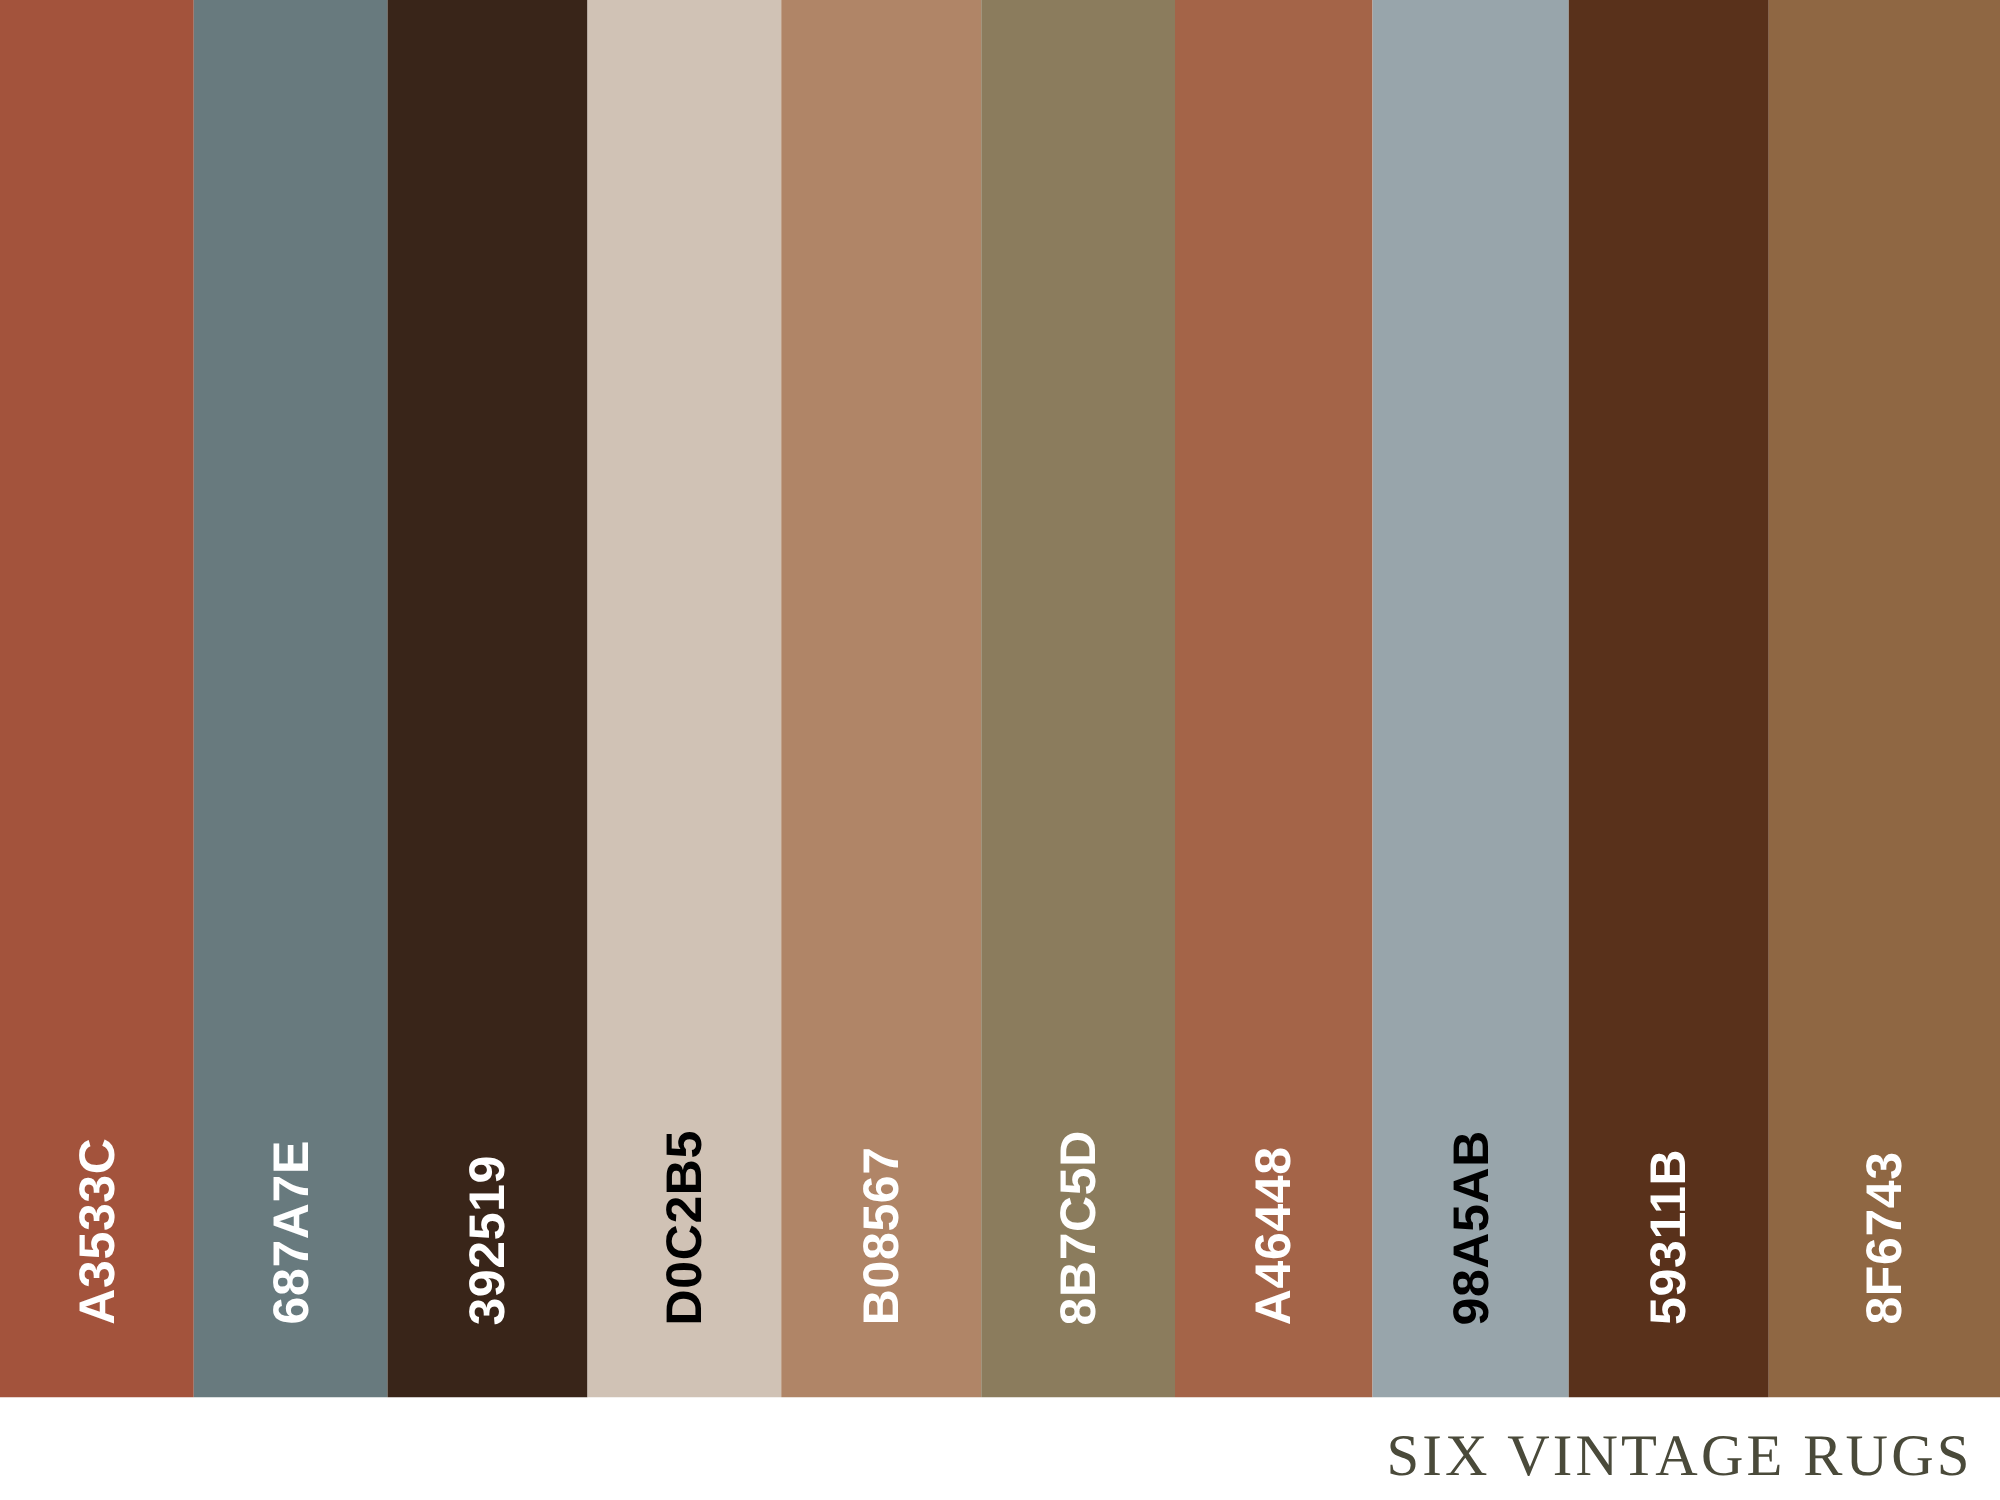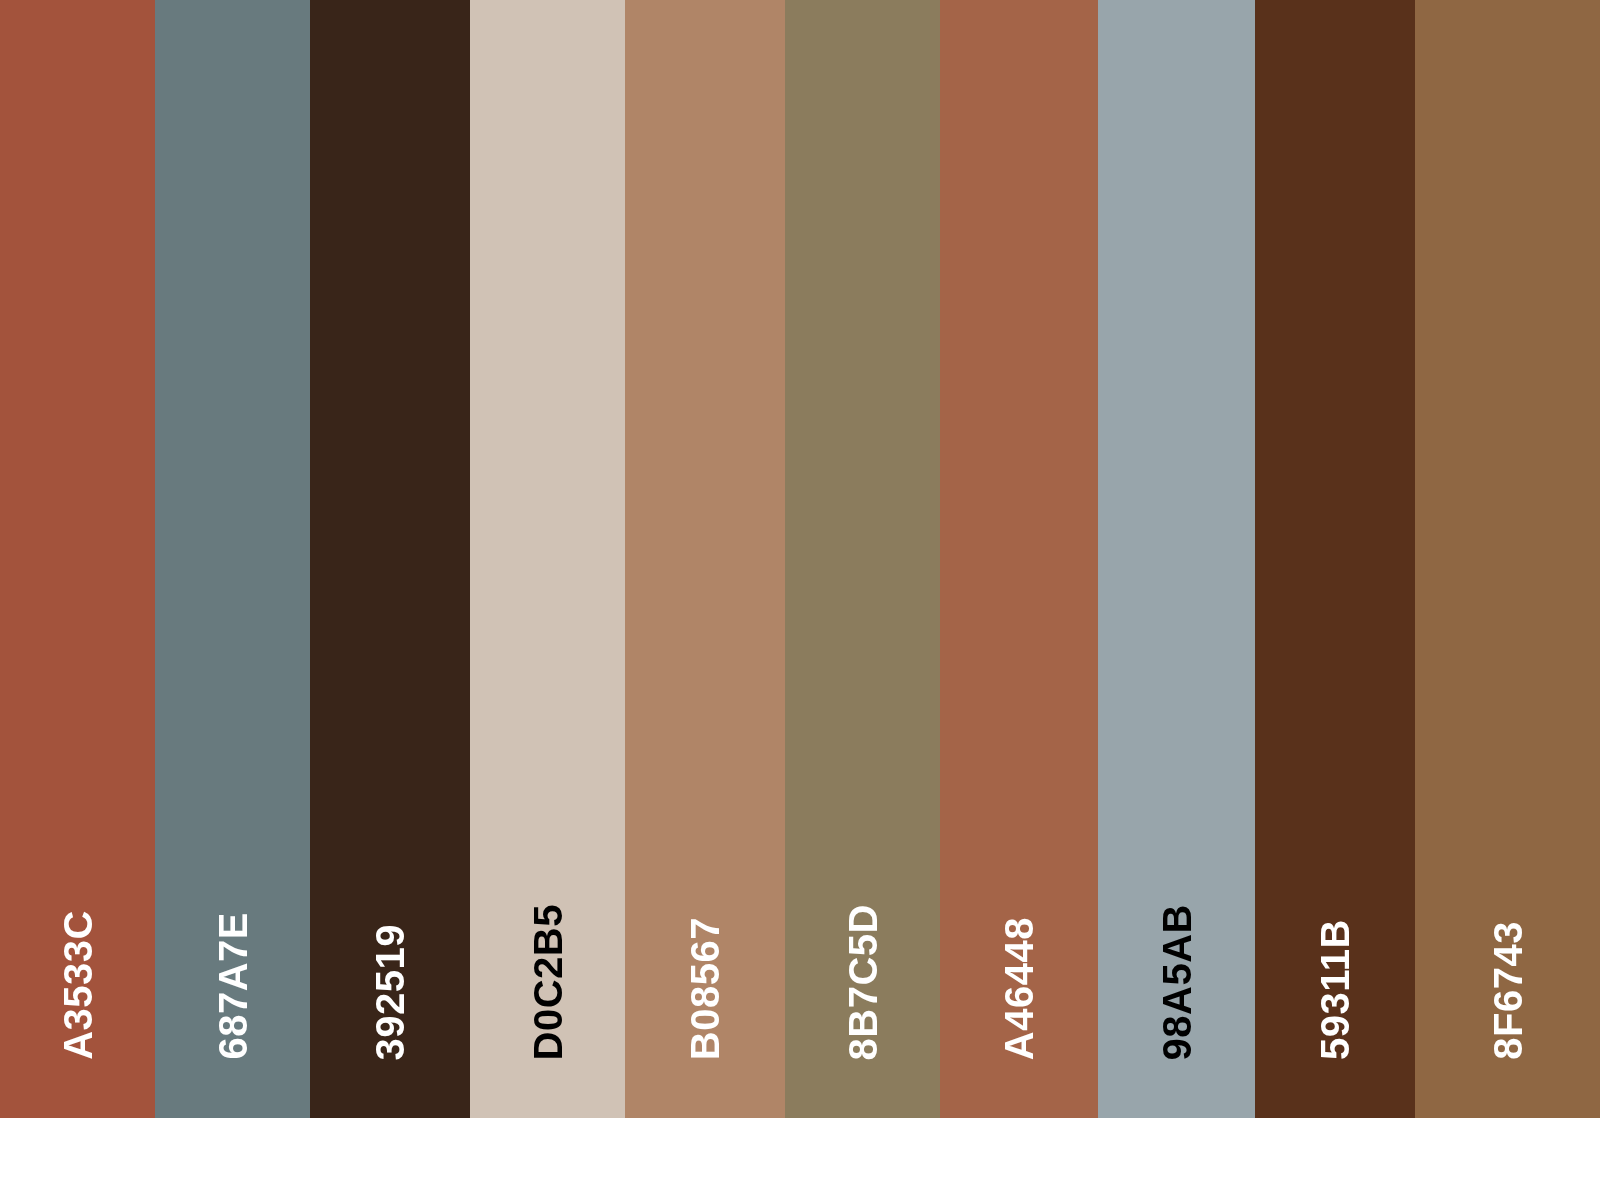--- a/index.html
+++ b/index.html
@@ -110,14 +110,17 @@
         <span class="swatch-label" style="color: rgb(0, 0, 0);">98A5AB</span>
       </div>
       <div class="swatch" style="background: rgb(89, 49, 27); width: 160px; flex: 0 0 160px;">
         <span class="swatch-label" style="color: rgb(255, 255, 255);">59311B</span>
       </div>
       <div class="swatch" style="background: rgb(143, 103, 67); width: 185px; flex: 0 0 185px;">
         <span class="swatch-label" style="color: rgb(255, 255, 255);">8F6743</span>
       </div>
     </div>
 
+  <div id="footer">
+    <div id="brand-wordmark" style="color: rgb(74, 74, 58);">SIX VINTAGE RUGS</div>
+  </div>
 
 </div>
 
 </body></html>

